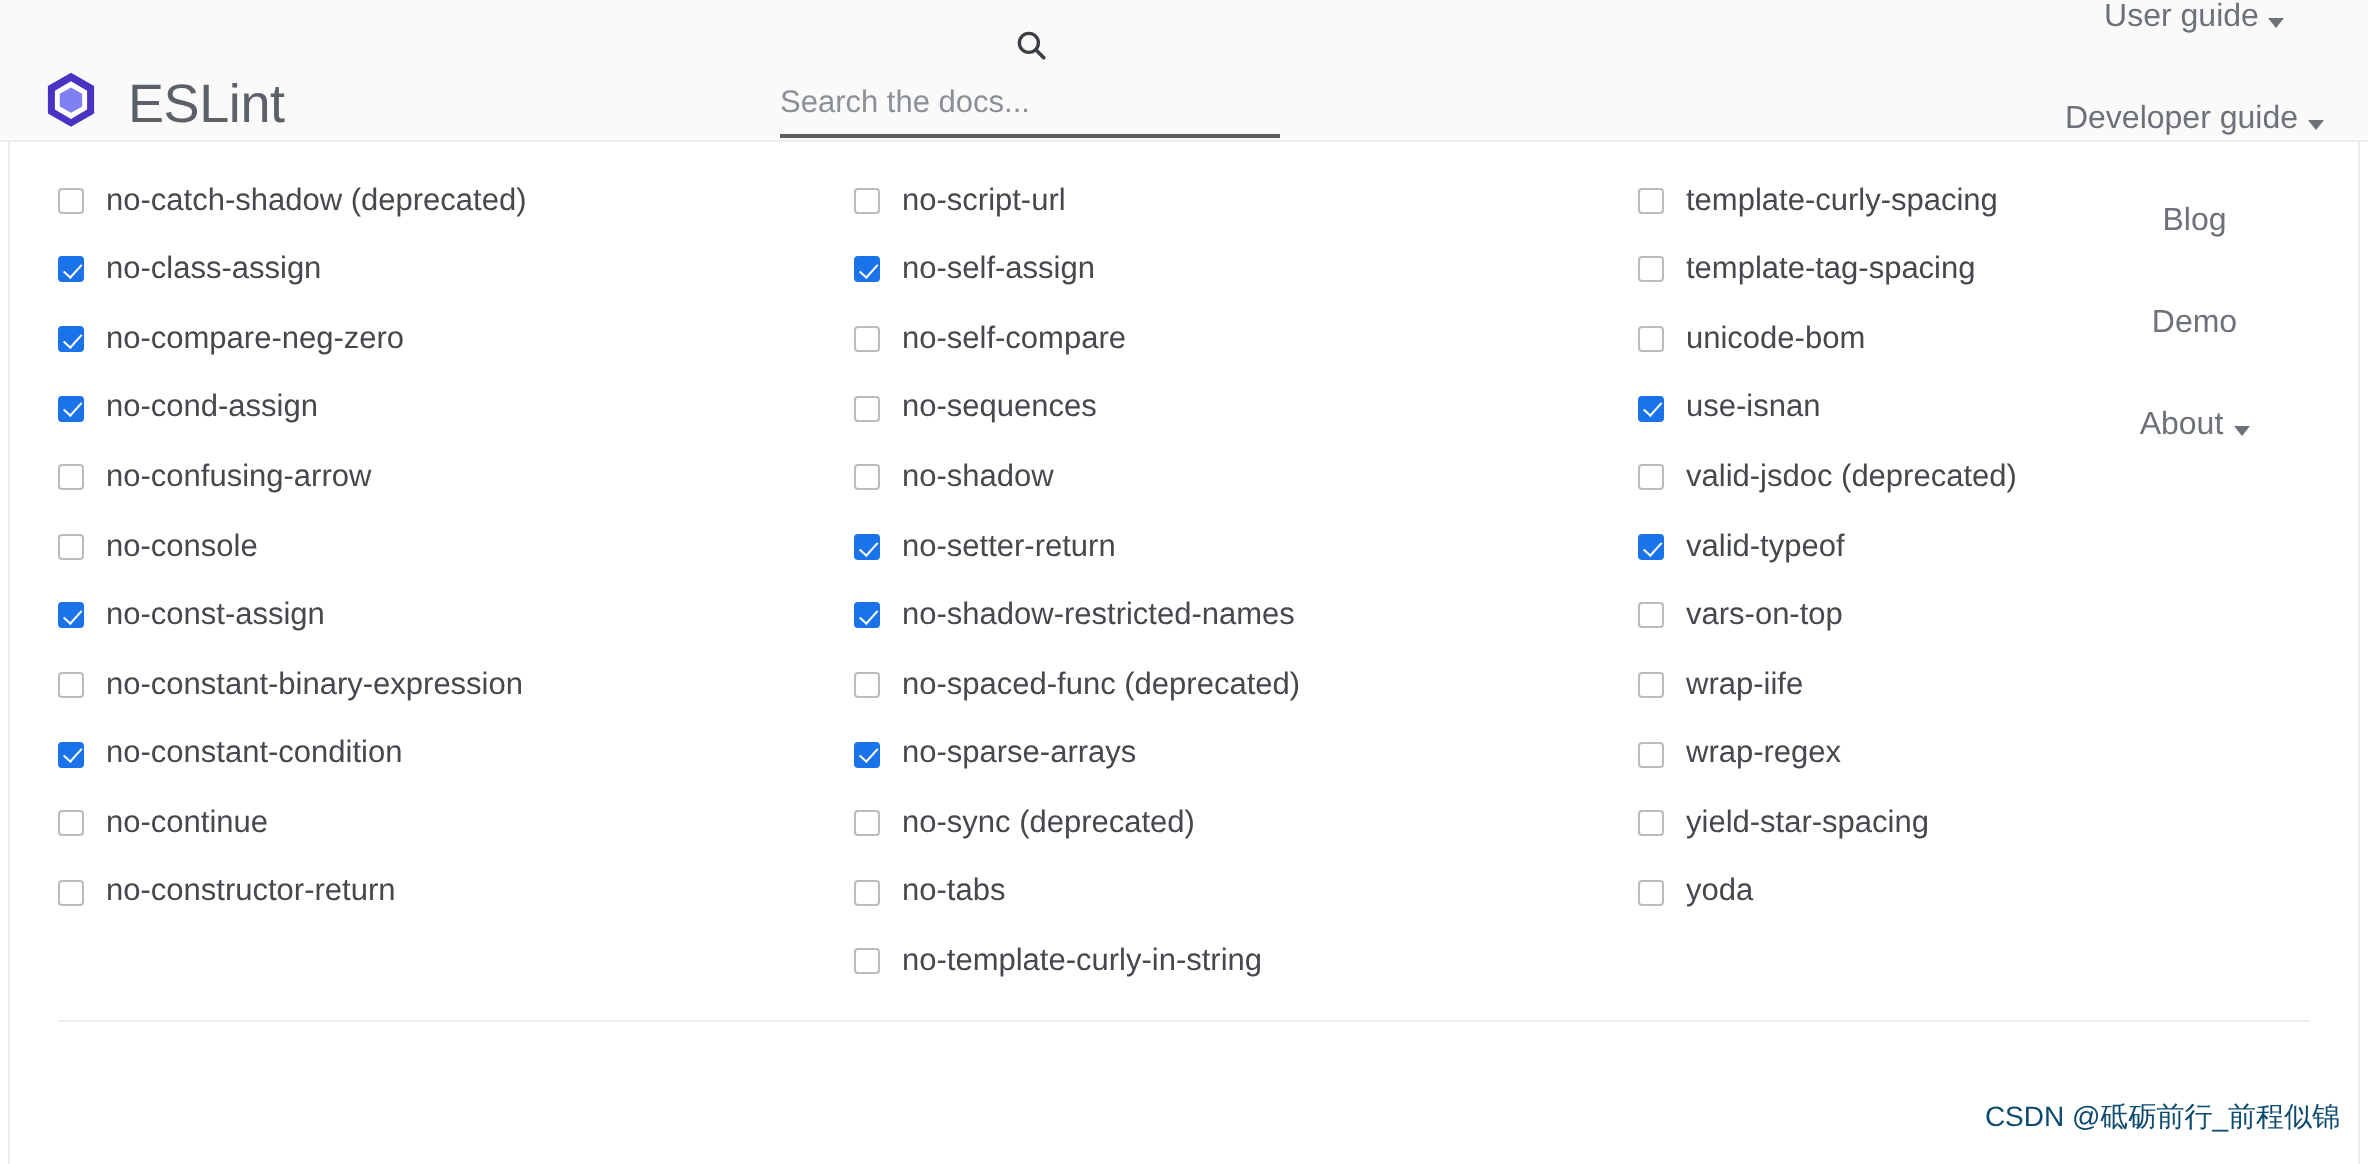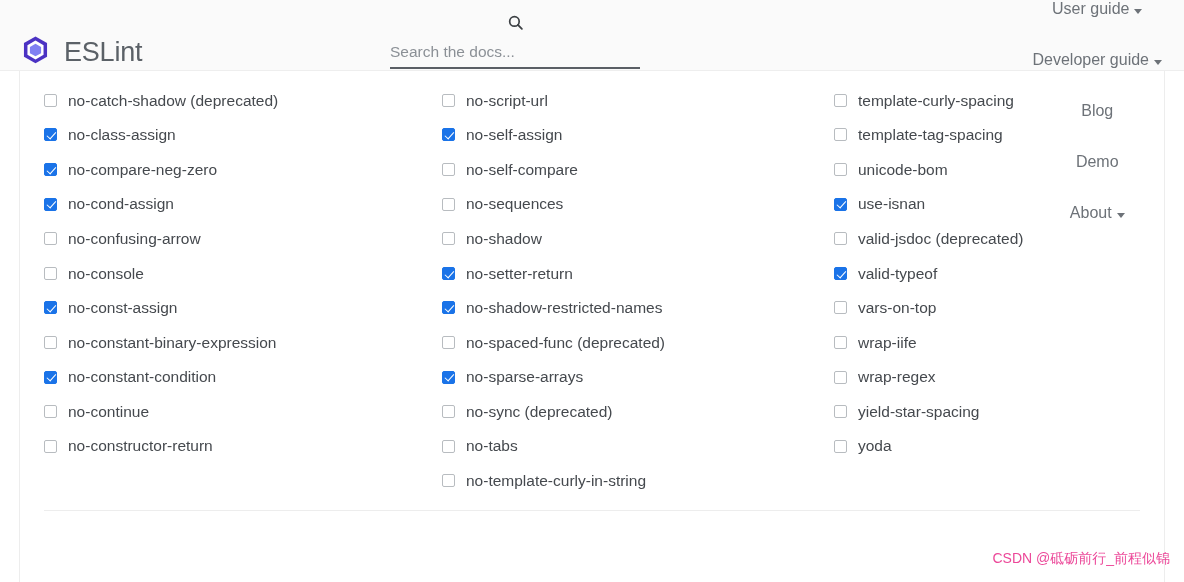--- a/index.html
+++ b/index.html
@@ -101,21 +101,21 @@
 
   
   .content-frame {
     position: relative;
     height: 511px;
     padding: 0;
   }
   .content-inner {
     border-left: 1px solid #ededed;
     border-right: 1px solid #ededed;
-    margin: 0 19px;
+    margin: 0 4px;
     height: 100%;
     position: relative;
   }
 
   .rules-grid {
     display: flex;
     padding: 12px 0 0 0;
   }
   .rules-col {
     width: 395px;
@@ -169,21 +169,21 @@
     border-top: 1px solid #ededed;
     margin: 12px 24px 0 24px;
   }
 
   
   .watermark {
     position: absolute;
     right: 14px;
     bottom: 14px;
     font-size: 14px;
-    color: #ec4899;
+    color: #0c4a6e;
     white-space: nowrap;
     user-select: none;
     pointer-events: none;
   }
 </style>
 </head>
 <body>
 
 <header class="site-header">
 

